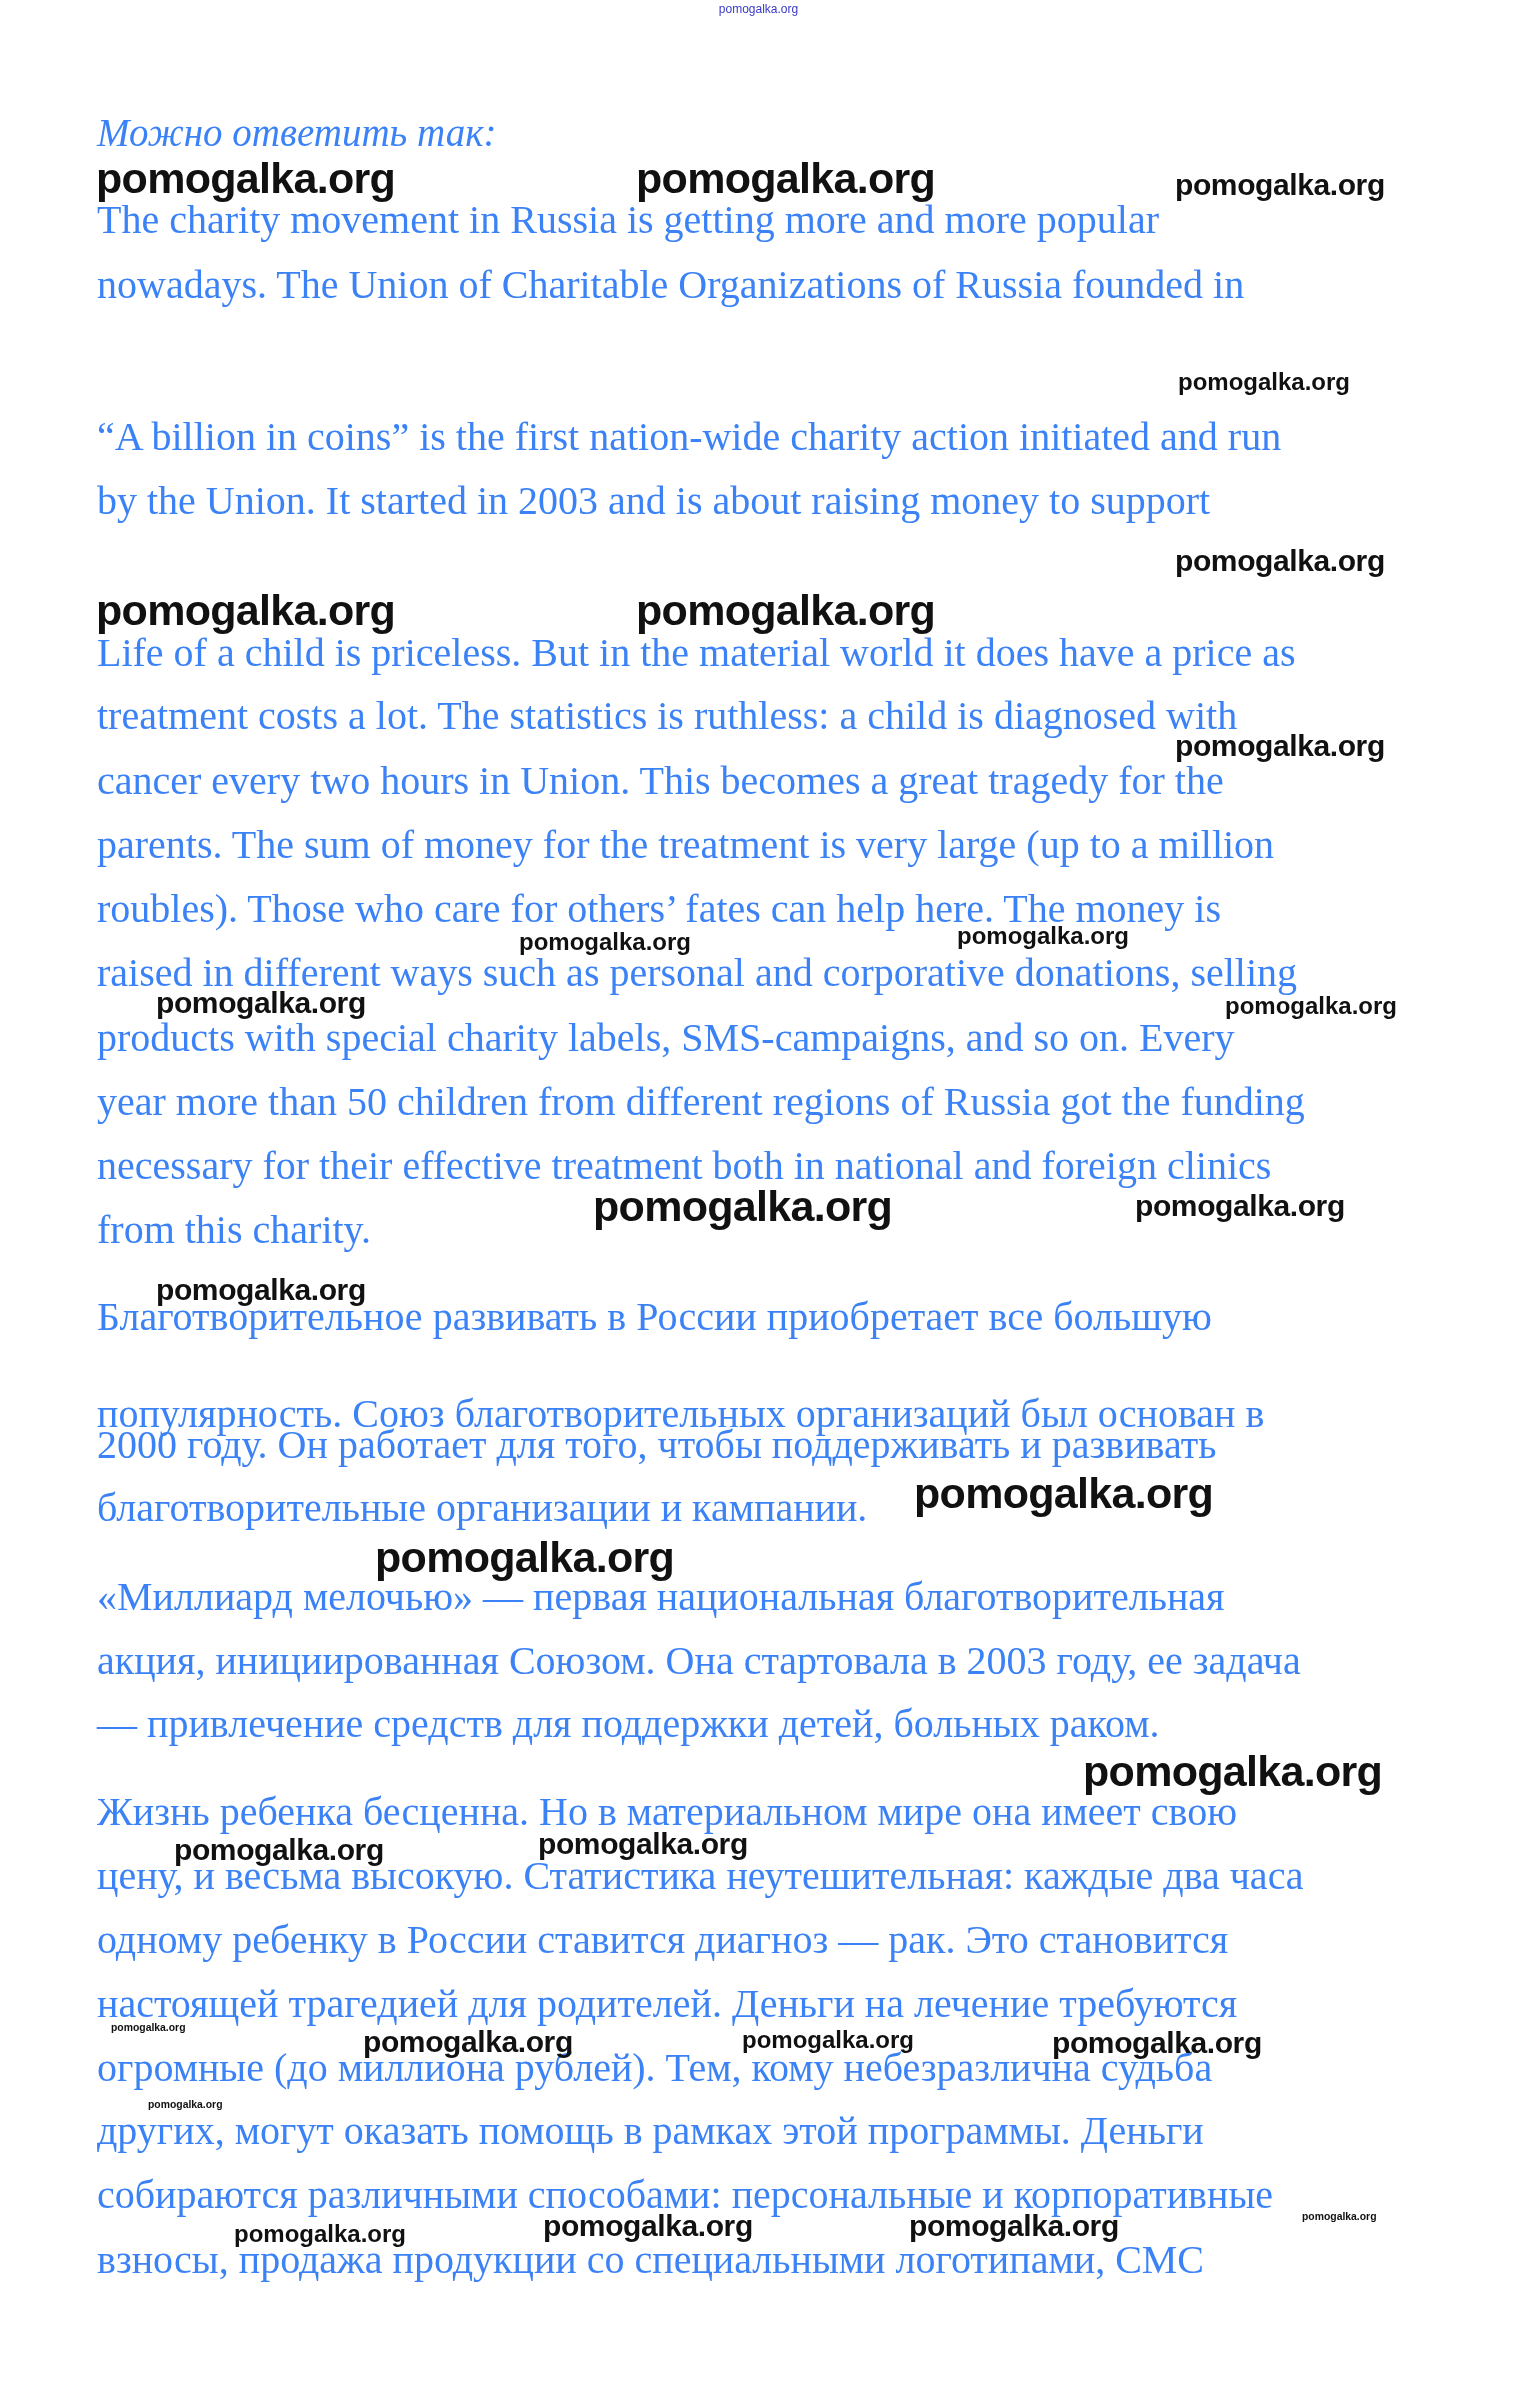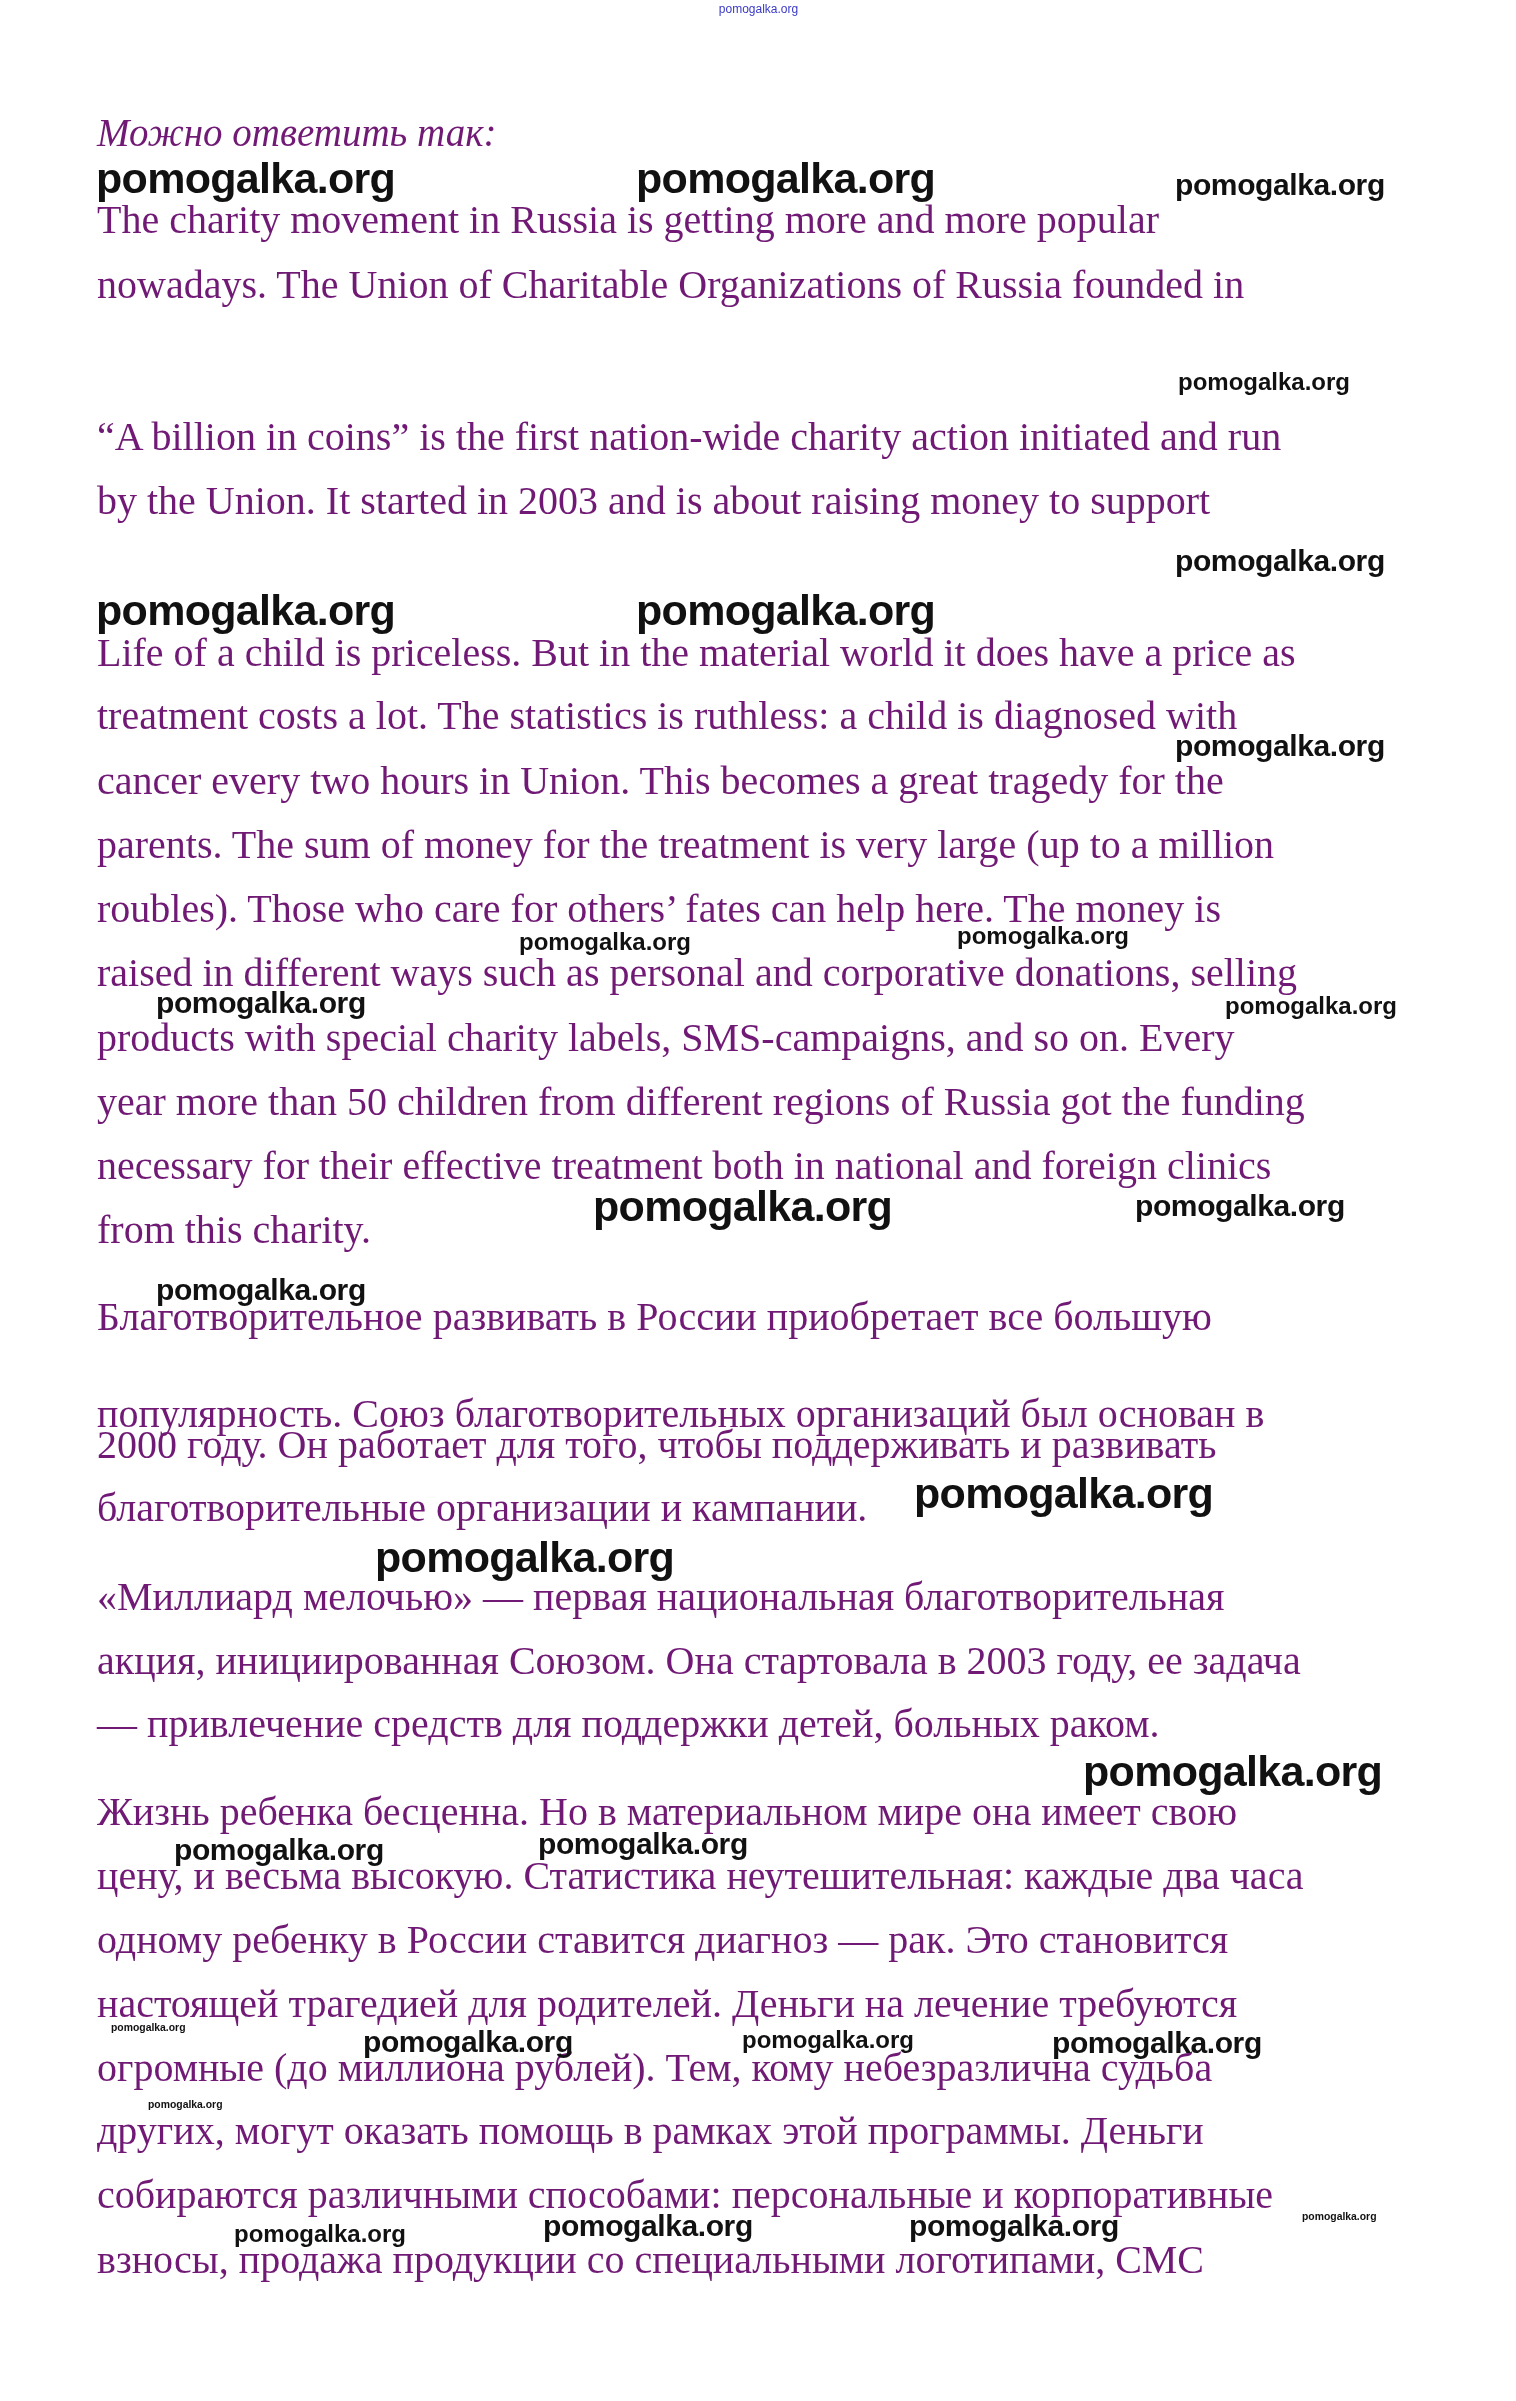--- a/index.html
+++ b/index.html
@@ -1,21 +1,21 @@
 <!DOCTYPE html>
 <html style="font-size:12px"><head>
 <meta charset="utf-8">
 <style>
   html, body { margin:0; padding:0; background:#ffffff; }
   body { width:1517px; height:2401px; position:relative; overflow:hidden; }
   .page { position:absolute; left:0; top:0; width:1517px; height:2018px; background:#fff; }
   .line {
     position:absolute; left:97px; white-space:nowrap;
     font-family:"Liberation Serif", "DejaVu Serif", serif;
-    font-size:40px; line-height:44px; color:#701a75;
+    font-size:40px; line-height:44px; color:#3b82f6;
     transform:translateY(-50%);
   }
   .title { font-style:italic; font-size:39px; }
   .wm {
     position:absolute; white-space:nowrap;
     font-family:"Liberation Sans", "DejaVu Sans", sans-serif;
     color:#111; transform:translateY(-50%);
     line-height:1;
   }
   .wm.xl { font-size:43px; font-weight:bold; letter-spacing:-0.7px; }

